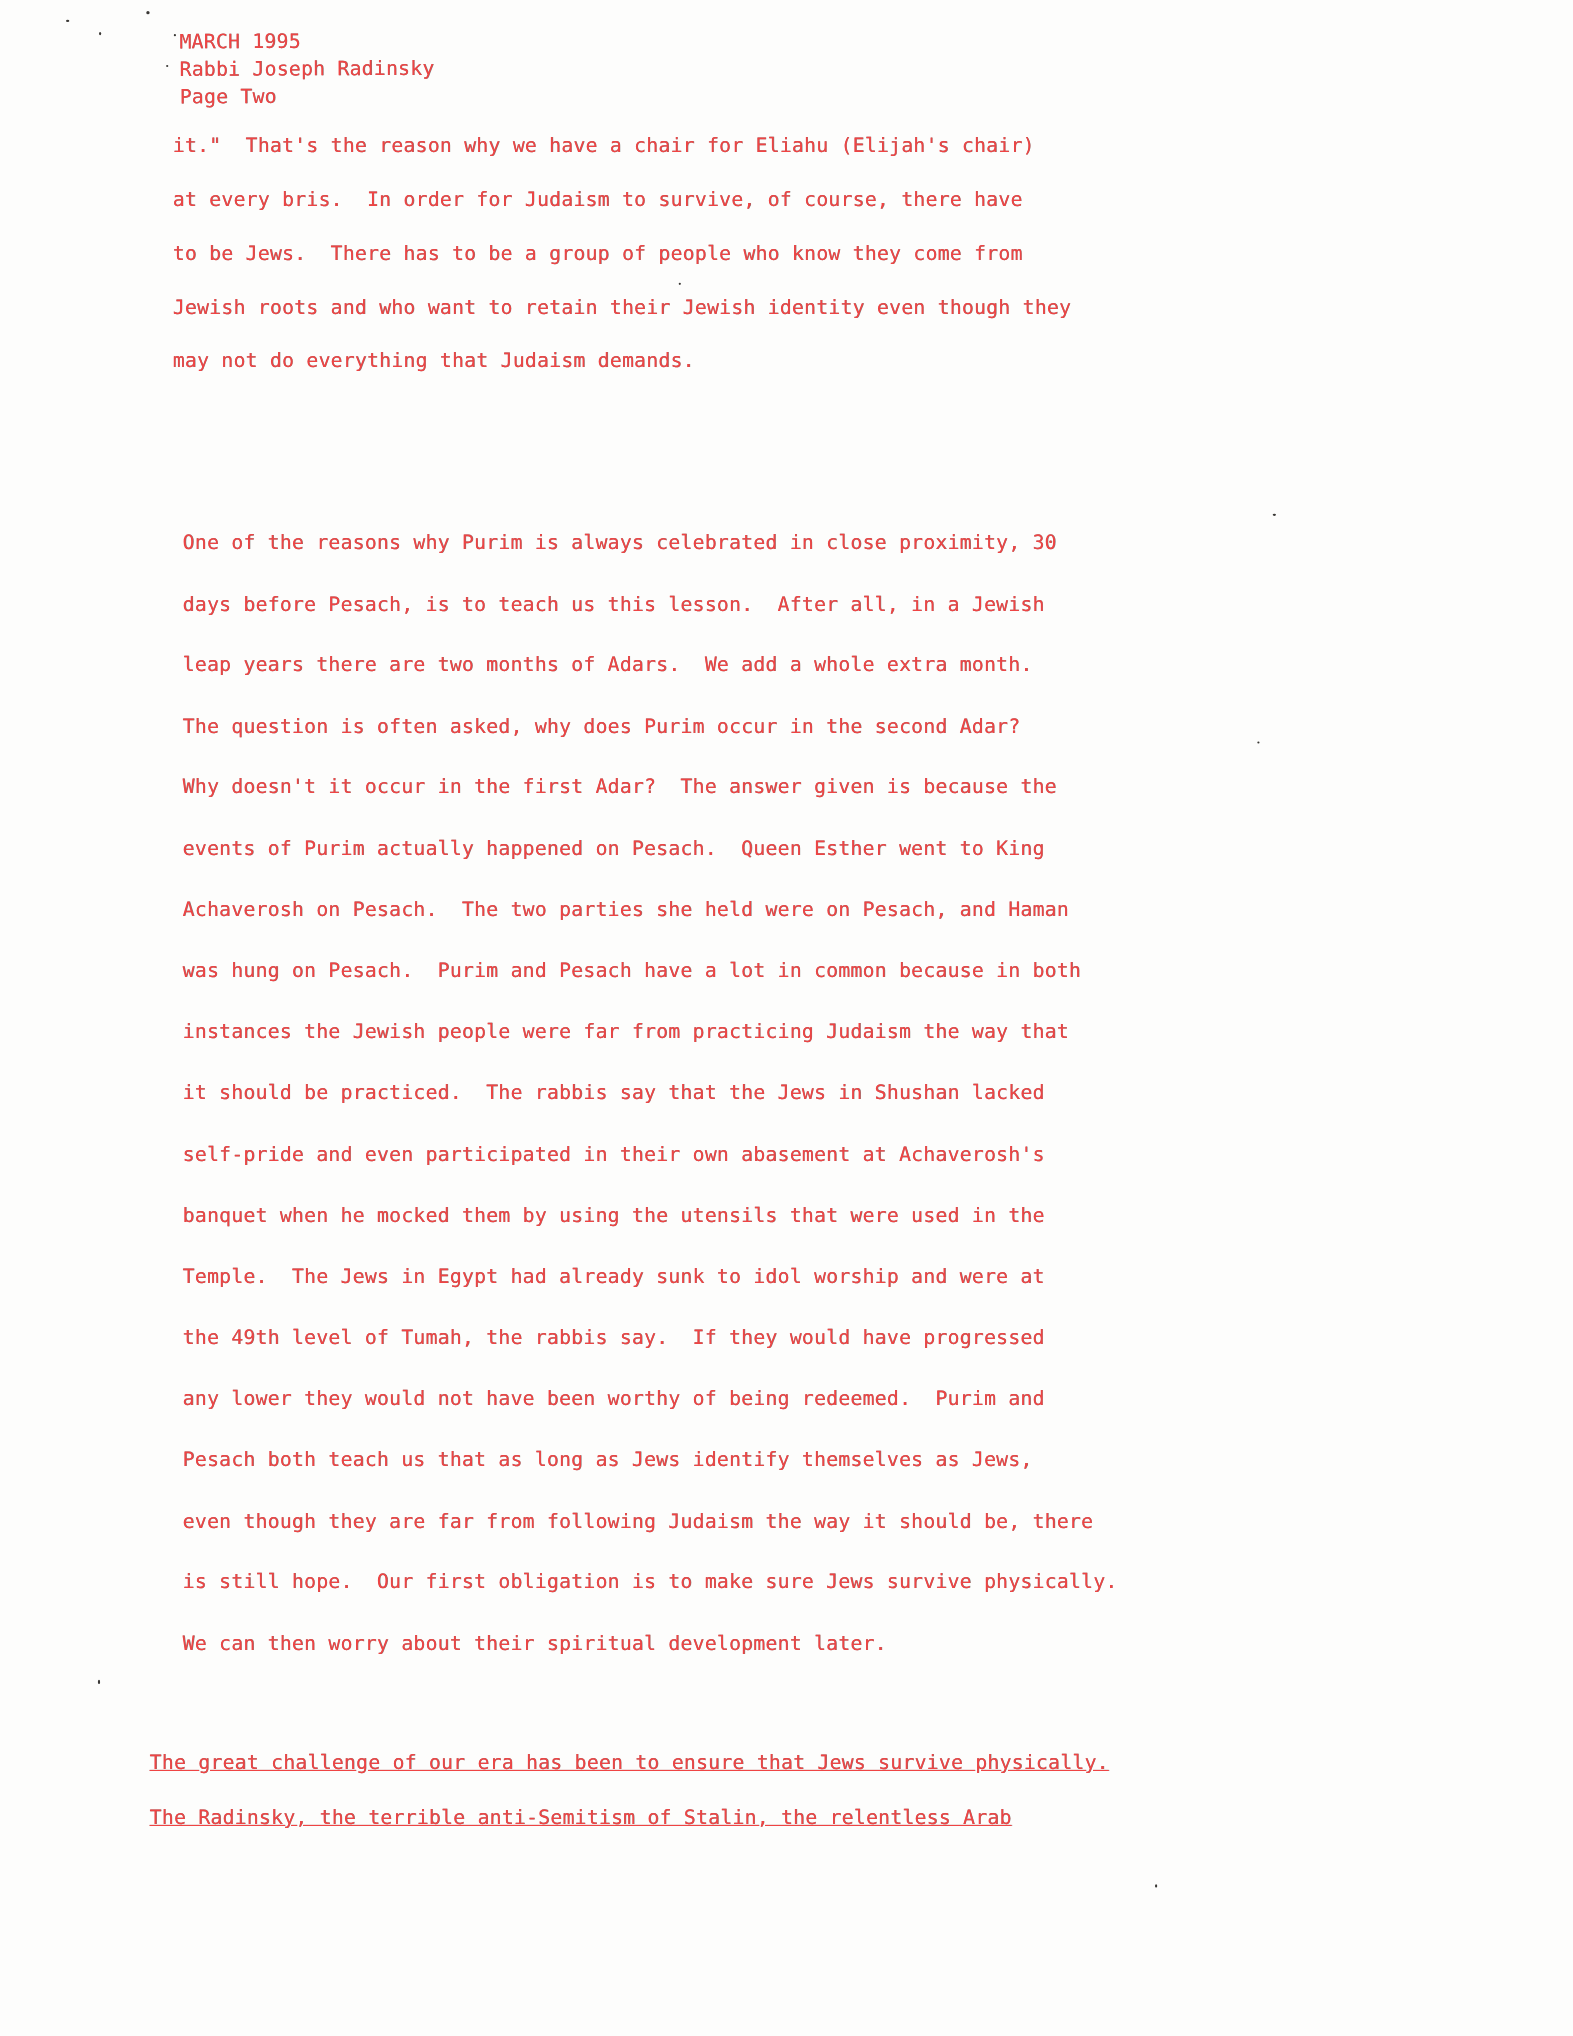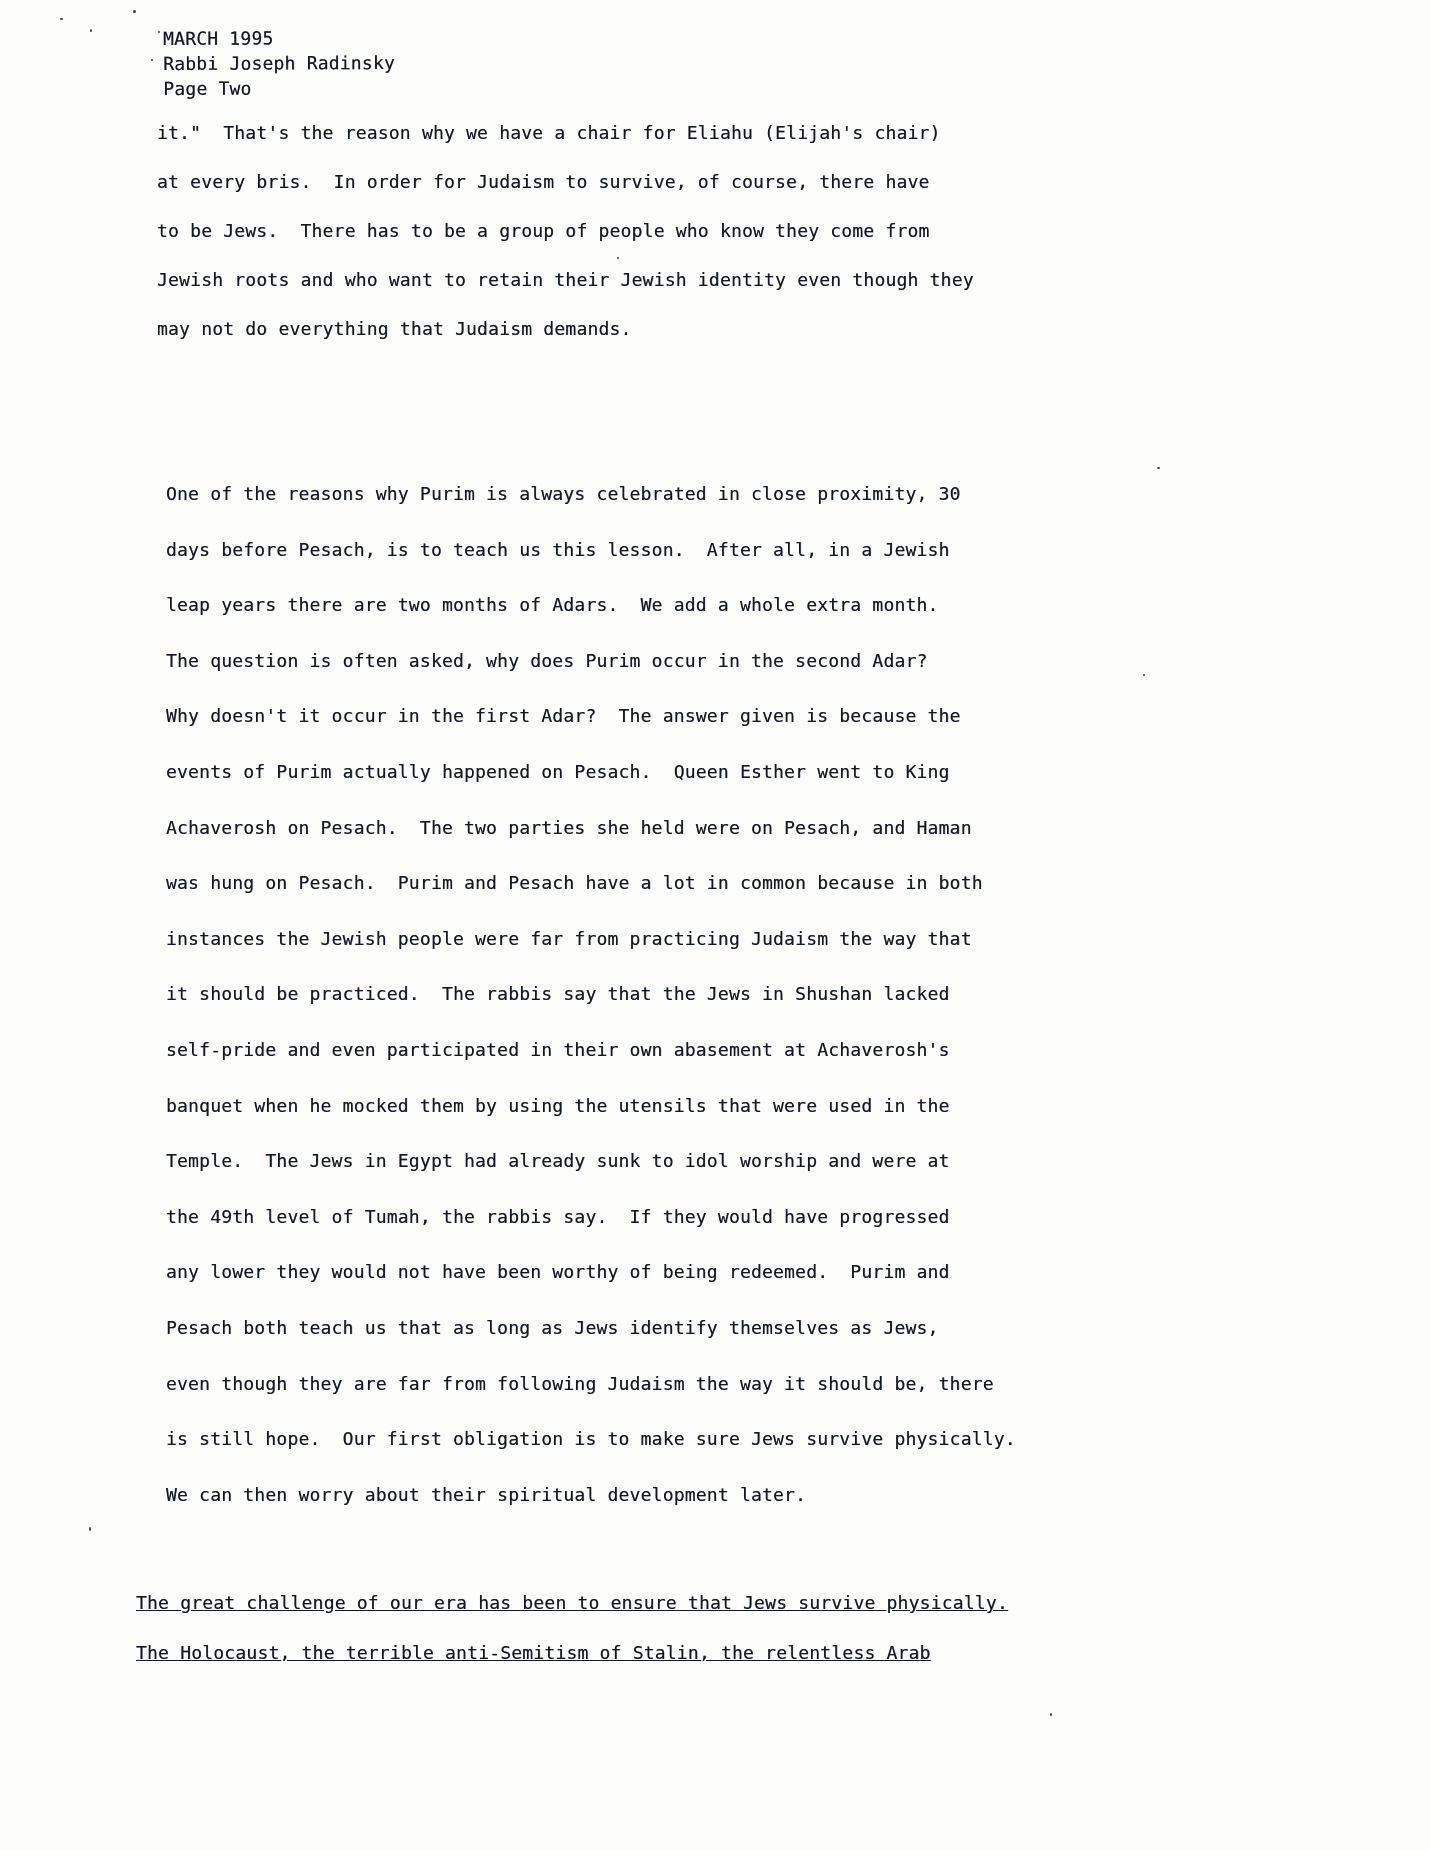--- a/index.html
+++ b/index.html
@@ -4,21 +4,21 @@
 <style>
   html, body { margin: 0; padding: 0; background: #d8d8d8; }
   .page {
     position: relative;
     width: 1430px;
     height: 1851px;
     margin: 0 auto;
     background: #fdfdfc;
     overflow: hidden;
     font-family: "DejaVu Sans Mono", "Liberation Mono", monospace;
-    color: #0f172a;
+    color: #ef4444;
   }
   .header {
     position: absolute;
     left: 163px;
     top: 26px;
     font-size: 18px;
     line-height: 25px;
     letter-spacing: 0.2px;
     font-weight: 500;
     white-space: pre;
@@ -57,15 +57,15 @@
   <div class="speck" style="left:617px; top:257px; width:2px; height:2px;"></div>
   <div class="speck" style="left:1157px;top:467px; width:3px; height:2px;"></div>
   <div class="speck" style="left:1143px;top:674px; width:2px; height:2px;"></div>
   <div class="speck" style="left:1050px;top:1713px;width:2px; height:3px;"></div>
   <div class="speck" style="left:89px;  top:1527px;width:2px; height:4px;"></div>
 
   <div class="header"><div class="line">MARCH 1995</div><div class="line">Rabbi Joseph Radinsky</div><div class="line">Page Two</div></div>
 
   <div class="para para-1"><div class="line">it."  That's the reason why we have a chair for Eliahu (Elijah's chair)</div><div class="line">at every bris.  In order for Judaism to survive, of course, there have</div><div class="line">to be Jews.  There has to be a group of people who know they come from</div><div class="line">Jewish roots and who want to retain their Jewish identity even though they</div><div class="line">may not do everything that Judaism demands.</div></div>
   <div class="para para-2"><div class="line">One of the reasons why Purim is always celebrated in close proximity, 30</div><div class="line">days before Pesach, is to teach us this lesson.  After all, in a Jewish</div><div class="line">leap years there are two months of Adars.  We add a whole extra month.</div><div class="line">The question is often asked, why does Purim occur in the second Adar?</div><div class="line">Why doesn't it occur in the first Adar?  The answer given is because the</div><div class="line">events of Purim actually happened on Pesach.  Queen Esther went to King</div><div class="line">Achaverosh on Pesach.  The two parties she held were on Pesach, and Haman</div><div class="line">was hung on Pesach.  Purim and Pesach have a lot in common because in both</div><div class="line">instances the Jewish people were far from practicing Judaism the way that</div><div class="line">it should be practiced.  The rabbis say that the Jews in Shushan lacked</div><div class="line">self-pride and even participated in their own abasement at Achaverosh's</div><div class="line">banquet when he mocked them by using the utensils that were used in the</div><div class="line">Temple.  The Jews in Egypt had already sunk to idol worship and were at</div><div class="line">the 49th level of Tumah, the rabbis say.  If they would have progressed</div><div class="line">any lower they would not have been worthy of being redeemed.  Purim and</div><div class="line">Pesach both teach us that as long as Jews identify themselves as Jews,</div><div class="line">even though they are far from following Judaism the way it should be, there</div><div class="line">is still hope.  Our first obligation is to make sure Jews survive physically.</div><div class="line">We can then worry about their spiritual development later.</div></div>
-  <div class="para para-3"><div class="line">The great challenge of our era has been to ensure that Jews survive physically.</div><div class="line">The Holocaust, the terrible anti-Semitism of Stalin, the relentless Arab</div></div>
+  <div class="para para-3"><div class="line">The great challenge of our era has been to ensure that Jews survive physically.</div><div class="line">The Radinsky, the terrible anti-Semitism of Stalin, the relentless Arab</div></div>
 
 </div>
 
 </body></html>

